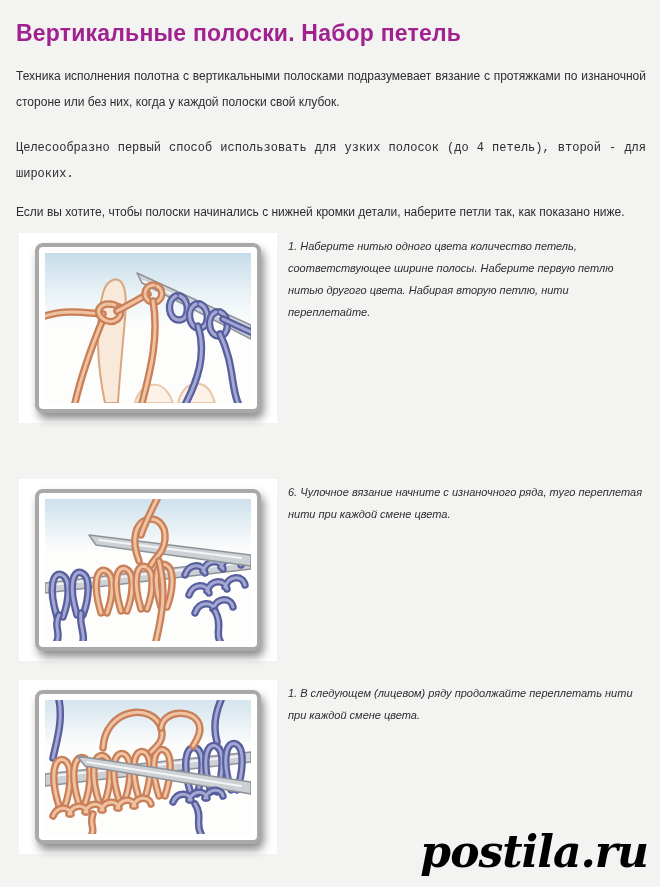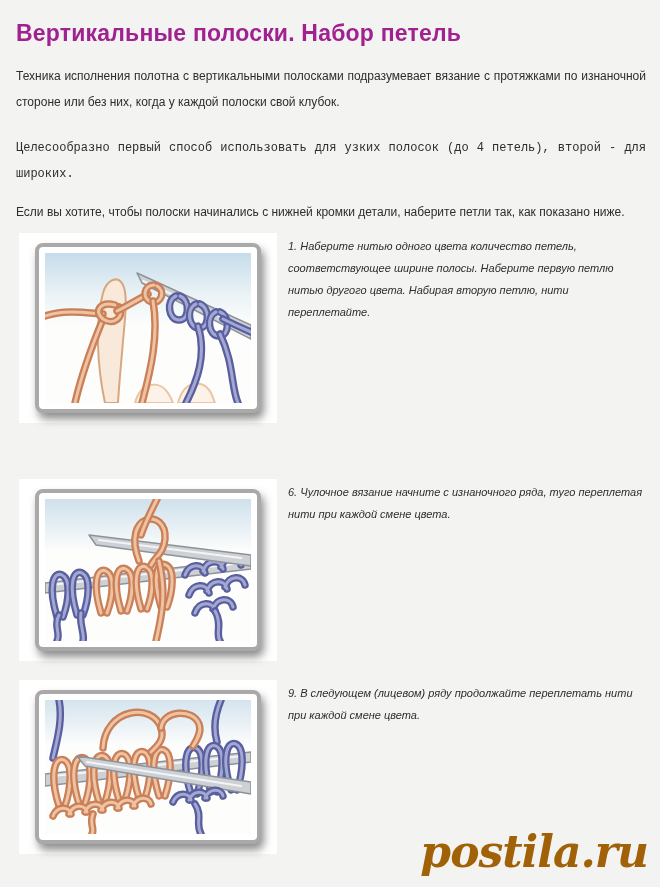--- a/index.html
+++ b/index.html
@@ -276,19 +276,19 @@
               <use href="#f3ob" class="oB"></use>
             <use href="#f3bb" class="bA"></use>
               <use href="#f3bb" class="bB"></use>
             <use href="#f3o9" class="oA"></use>
               <use href="#f3o9" class="oB"></use>
             <use href="#f3b6" class="bA"></use>
               <use href="#f3b6" class="bB"></use>
           </svg>
         </div>
       </div>
-      <div class="step-text">9. В следующем (лицевом) ряду продолжайте переплетать нити при каждой смене цвета.</div>
+      <div class="step-text">1. В следующем (лицевом) ряду продолжайте переплетать нити при каждой смене цвета.</div>
     </div>
 
   </div>
 
-  <div class="watermark" style="color: #a16207;">postila.ru</div>
+  <div class="watermark" style="color: #000000;">postila.ru</div>
 </div>
 
 </body></html>

